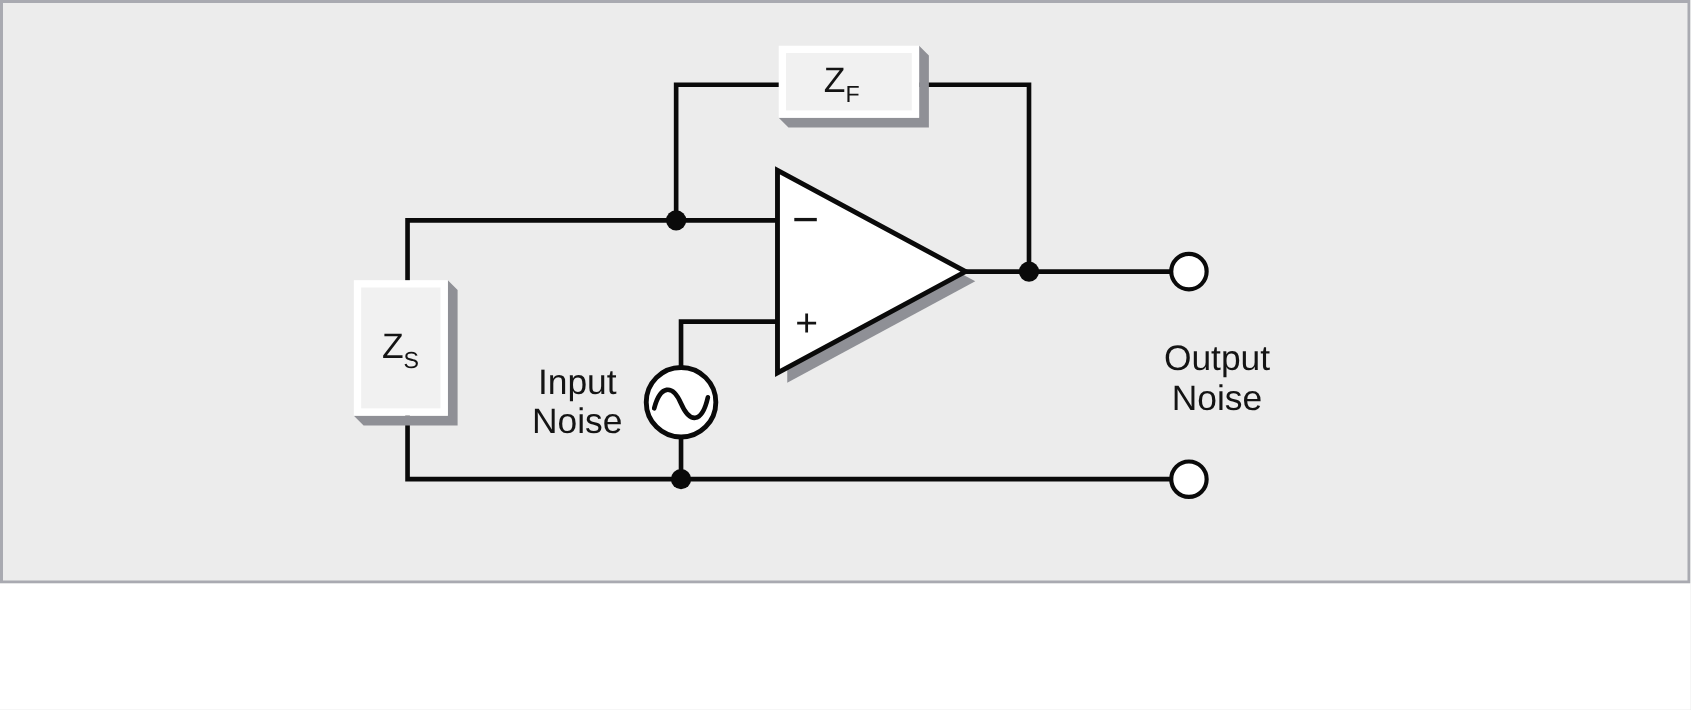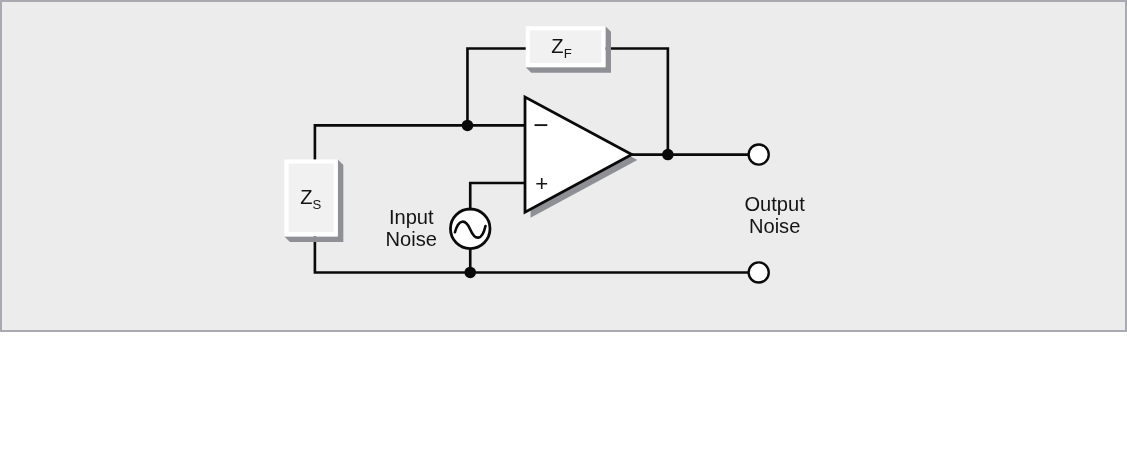--- a/index.html
+++ b/index.html
@@ -8,21 +8,21 @@
     --wire: #0a0a0a;
     --box-face: #ffffff;
     --box-inner: #f1f1f1;
     --shadow: #8f9096;
     --text: #141414;
   }
   * { margin: 0; padding: 0; box-sizing: border-box; }
   html, body { background: #fff; }
   .frame {
     width: 1127px;
-    height: 332px;
+    height: 389px;
     background: var(--background, #ececec);
     border: 2px solid var(--border, #a9aab1);
     position: relative;
     overflow: hidden;
   }
   svg { display: block; width: 100%; height: 100%; }
 
   .wire   { fill: none; stroke: var(--wire, #0a0a0a); stroke-width: 3.8; }
   .shadow { fill: var(--shadow, #8f9096); stroke: none; }
   .face   { fill: var(--box-face, #ffffff); stroke: none; }

